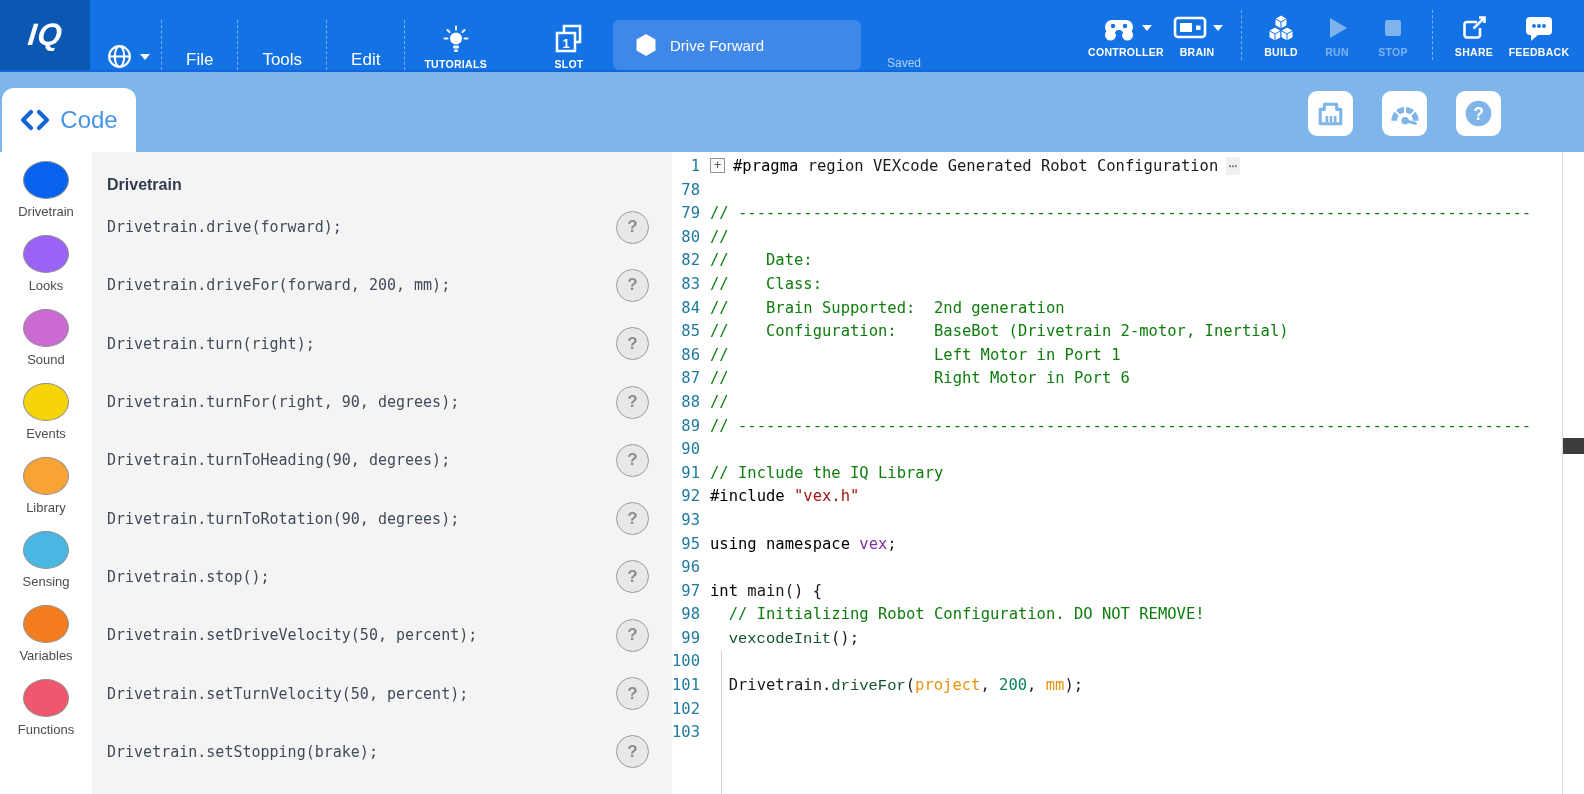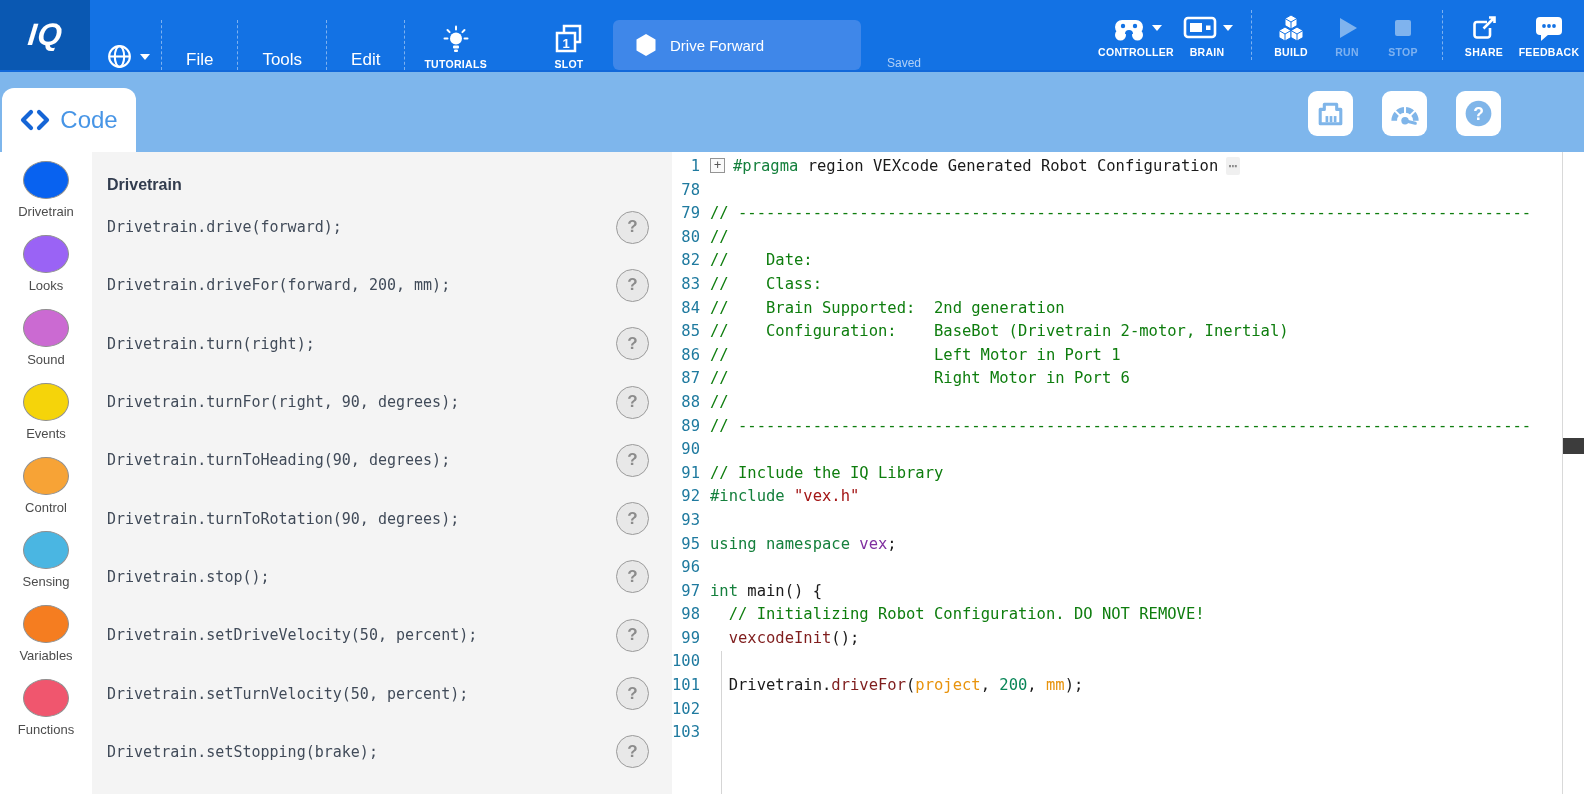--- a/index.html
+++ b/index.html
@@ -13,21 +13,21 @@
   .hsep { height:50px; border-left:1px dashed rgba(255,255,255,.45); margin:0 11px; }
   .globe-group { display:flex; align-items:center; gap:7px; margin-left:16px; cursor:pointer; }
   .menu-item { color:#fff; font-size:17px; padding:0 13px; cursor:pointer; }
   .icon-stack { display:flex; flex-direction:column; align-items:center; margin:0 8px; cursor:pointer; }
   .icon-stack .lbl { color:#fff; font-size:10.5px; font-weight:bold; letter-spacing:.3px; margin-top:3px; }
   .slot-stack { margin-left:58px; }
   .project-pill { margin-left:20px; width:248px; height:50px; border-radius:6px; background:#3f87e9; display:flex; align-items:center; padding-left:22px; gap:13px; cursor:pointer; }
   .project-pill .pname { color:#fff; font-size:15px; }
   .saved { margin-left:26px; color:rgba(255,255,255,.66); font-size:12px; }
   .spacer { flex:1; }
-  .right-tools { display:flex; align-items:center; }
+  .right-tools { display:flex; align-items:center; padding-right:10px; }
   .tool { display:flex; flex-direction:column; align-items:center; width:66px; cursor:pointer; }
   .tool .icon-row { height:32px; display:flex; align-items:center; gap:5px; }
   .tool .lbl { color:#fff; font-size:10.5px; font-weight:bold; letter-spacing:.3px; margin-top:2px; }
   .tool.disabled .lbl { color:rgba(255,255,255,.45); }
   .caret { width:0; height:0; border-left:5px solid transparent; border-right:5px solid transparent; border-top:6px solid #fff; }
 
   
   .subbar { position:absolute; left:0; top:70px; width:1584px; height:82px; background:#7eb6ec; border-top:2px solid #1168da; }
   .code-tab { position:absolute; left:2px; top:16px; width:134px; height:64px; background:#fff; border-radius:12px 12px 0 0; display:flex; align-items:center; justify-content:center; gap:10px; cursor:pointer; }
   .code-tab .tab-label { color:#4795e6; font-size:24px; }
@@ -45,25 +45,25 @@
   .cmd-row { height:58.3px; display:flex; align-items:center; padding:0 23px 0 15px; }
   .cmd-text { font-family:"DejaVu Sans Mono", monospace; font-size:15px; color:#414b59; cursor:grab; }
   .cmd-spacer { flex:1; }
   .help-btn { width:33px; height:33px; flex:none; border-radius:50%; background:#e8e8e8; border:1.5px solid #9b9b9b; color:#8c8c8c; font-weight:bold; font-size:17px; display:flex; align-items:center; justify-content:center; cursor:pointer; }
 
   .editor { position:absolute; left:672px; top:0; width:912px; height:642px; background:#fff; padding-top:3px; font-family:"DejaVu Sans Mono", monospace; font-size:15.5px; overflow:hidden; }
   .cline { display:flex; height:23.6px; line-height:23.6px; white-space:pre; }
   .lnum { width:38px; flex:none; text-align:right; padding-right:10px; color:#1f7a9f; }
   .lcode { white-space:pre; }
   .tk-pl { color:#1a1a1a; }
-  .tk-kw { color:#15803d;margin-top:13px; }
+  .tk-kw { color:#000000;margin-top:13px; }
   .tk-cm { color:#0e7d0e; }
   .tk-str { color:#a31515; }
   .tk-ns { color:#8030a0;margin-top:24px; }
-  .tk-fn { color:#7f1d1d; }
+  .tk-fn { color:#14532d;font-family:Liberation Mono, monospace; }
   .tk-en { color:#e8930c; }
   .tk-num { color:#098658; }
   .fold { display:inline-flex; width:15px; height:15px; border:1px solid #949494; background:#fafafa; color:#555; font-size:12px; line-height:13px; align-items:center; justify-content:center; margin-right:8px; vertical-align:middle; position:relative; top:-1px; cursor:pointer; }
   .fold-ellipsis { color:#8a8a8a; margin-left:8px; background:#f0f0f0; border-radius:2px; padding:0 2px; }
   .indent-guide { position:absolute; left:49px; top:499px; width:1px; height:143px; background:#d5d5d5; }
   .gutter-line { position:absolute; left:890px; top:0; width:1px; height:642px; background:#d9d9d9; }
   .scroll-mark { position:absolute; left:891px; top:286px; width:21px; height:16px; background:#3c3c3c; cursor:grab; }
 </style>
 </head>
 <body>
@@ -260,21 +260,21 @@
       <div class="cat">
      <span class="cat-circle" style="background:#cb6ad2"></span>
      <span class="cat-label">Sound</span>
    </div>
       <div class="cat">
      <span class="cat-circle" style="background:#f5d40a"></span>
      <span class="cat-label">Events</span>
    </div>
       <div class="cat">
      <span class="cat-circle" style="background:#f7a336"></span>
-     <span class="cat-label">Control</span>
+     <span class="cat-label">Library</span>
    </div>
       <div class="cat">
      <span class="cat-circle" style="background:#4ab6e2"></span>
      <span class="cat-label">Sensing</span>
    </div>
       <div class="cat">
      <span class="cat-circle" style="background:#f57d20"></span>
      <span class="cat-label">Variables</span>
    </div>
       <div class="cat">

